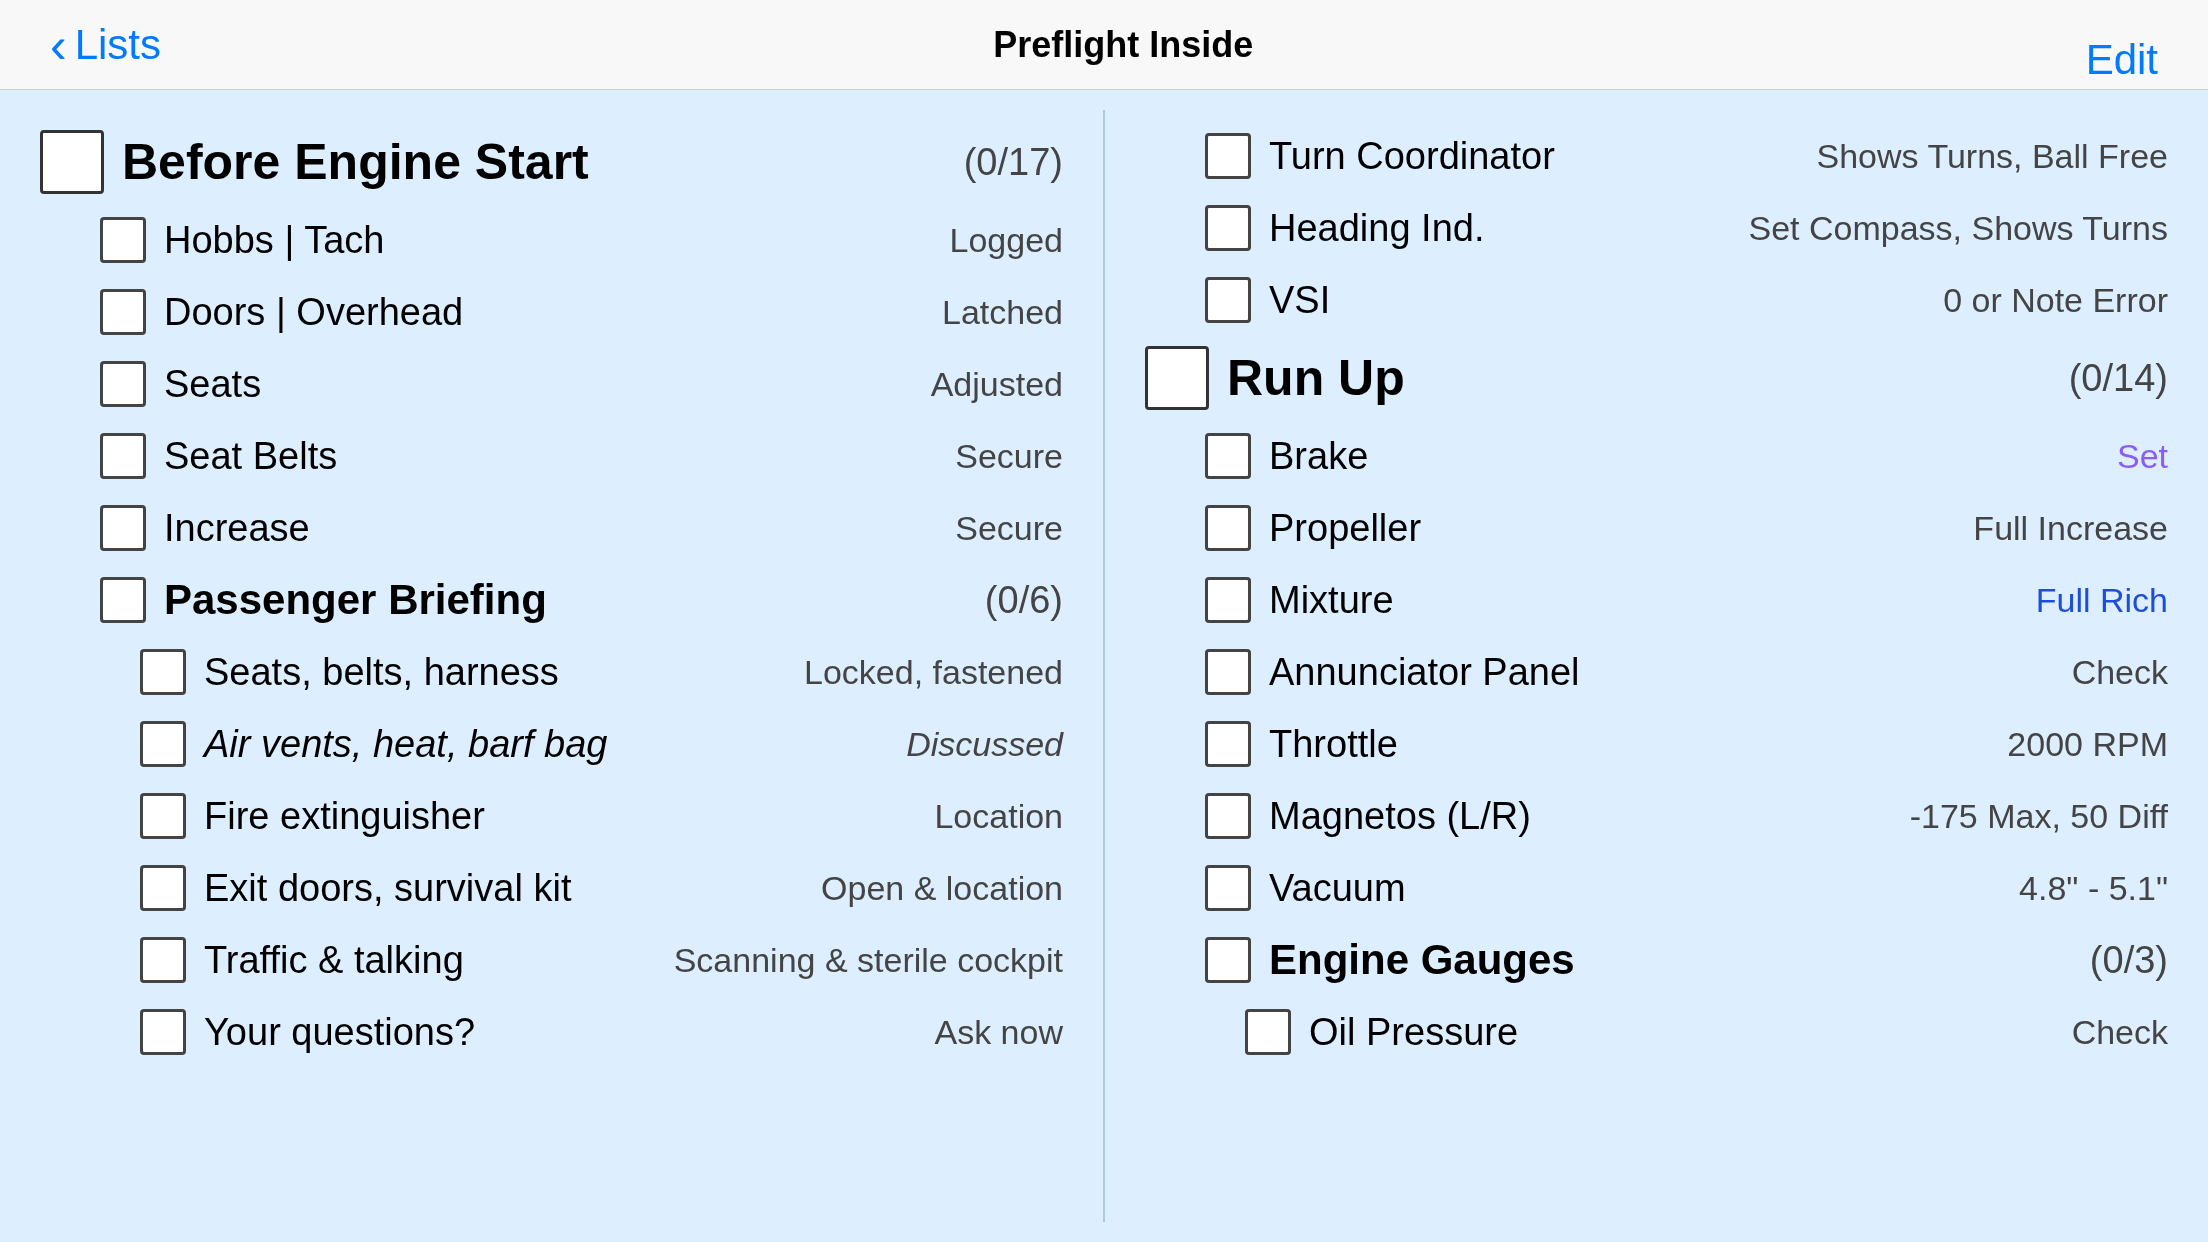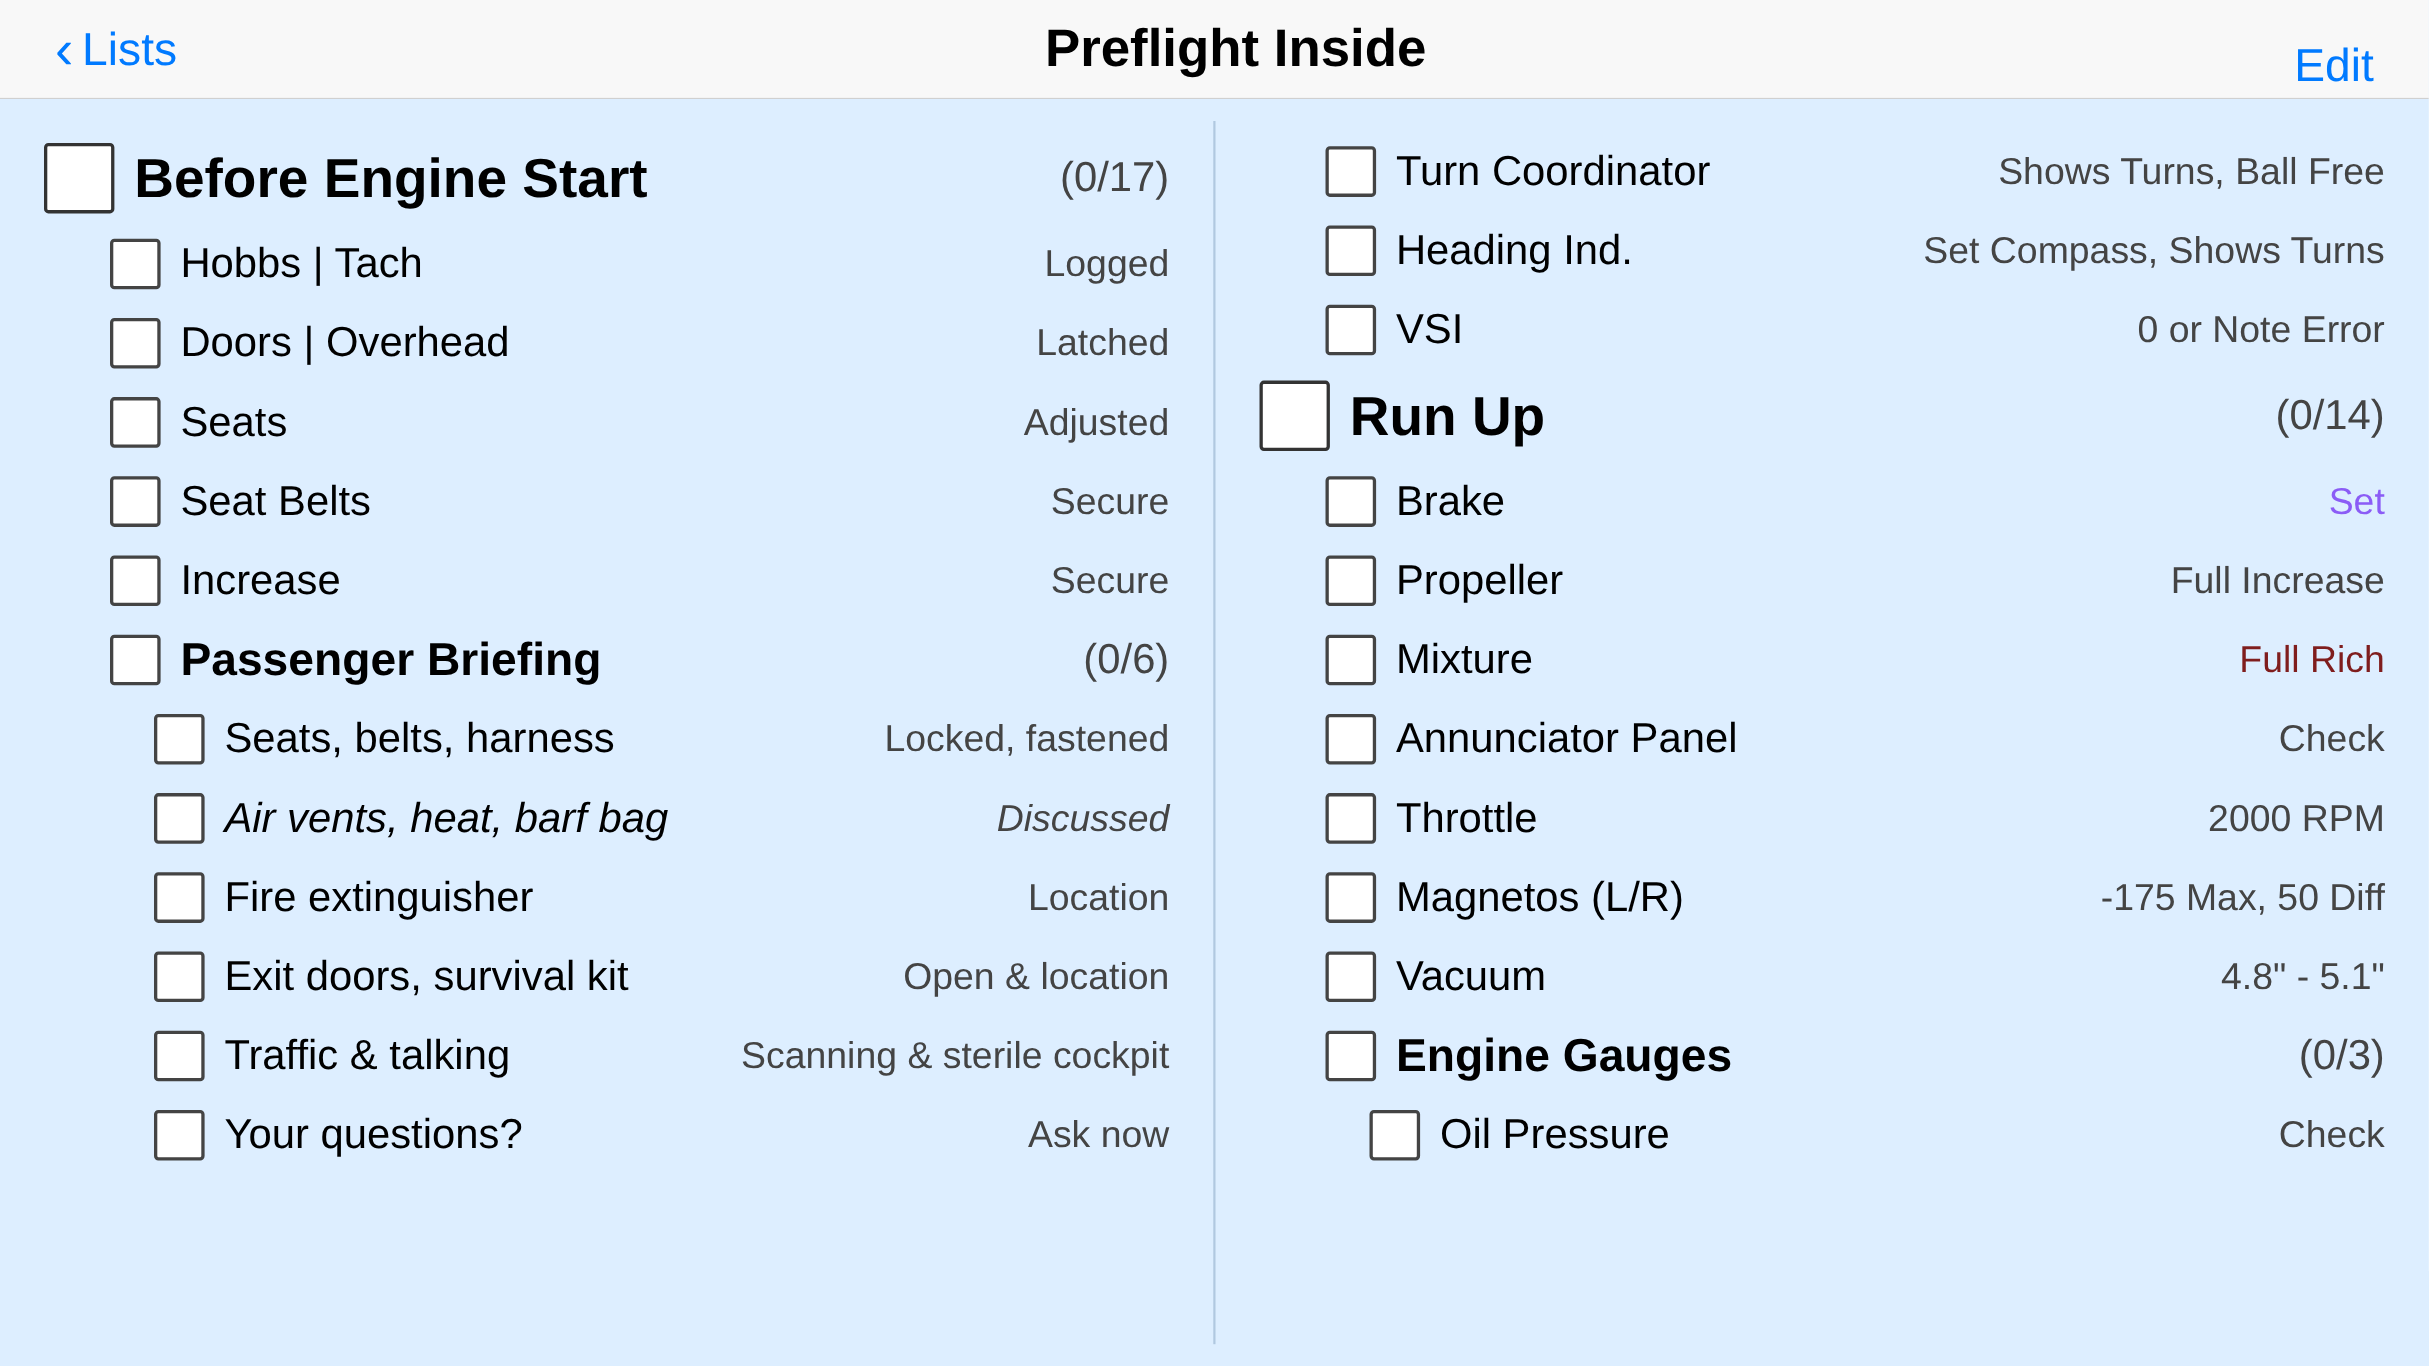--- a/index.html
+++ b/index.html
@@ -26,21 +26,21 @@
       color: #007AFF;
       font-size: 42px;
       cursor: pointer;
       gap: 8px;
     }
     .nav-back .chevron {
       font-size: 50px;
       line-height: 1;
     }
     .nav-title {
-      font-size: 48px;
+      font-size: 36px;
       font-weight: 700;
       color: #000;
     }
     .nav-edit {
       color: #007AFF;
       font-size: 42px;
       cursor: pointer;
       margin-top: 30px;
     }
     
@@ -252,21 +252,21 @@
           <div class="checkbox"></div>
           <span class="item-label" style="font-size: 38px;">Propeller</span>
         </div>
         <span class="item-right" style="font-size: 34px; color: rgb(68, 68, 68);">Full Increase</span>
       </div>
       <div class="checklist-item" style="padding-left: 60px;">
         <div class="item-left">
           <div class="checkbox"></div>
           <span class="item-label" style="font-size: 38px;">Mixture</span>
         </div>
-        <span class="item-right" style="font-size: 34px; color: #7f1d1d;">Full Rich</span>
+        <span class="item-right" style="font-size: 34px; color: #1d4ed8;">Full Rich</span>
       </div>
       <div class="checklist-item" style="padding-left: 60px;">
         <div class="item-left">
           <div class="checkbox"></div>
           <span class="item-label" style="font-size: 38px;">Annunciator Panel</span>
         </div>
         <span class="item-right" style="font-size: 34px; color: rgb(68, 68, 68);">Check</span>
       </div>
       <div class="checklist-item" style="padding-left: 60px;">
         <div class="item-left">

